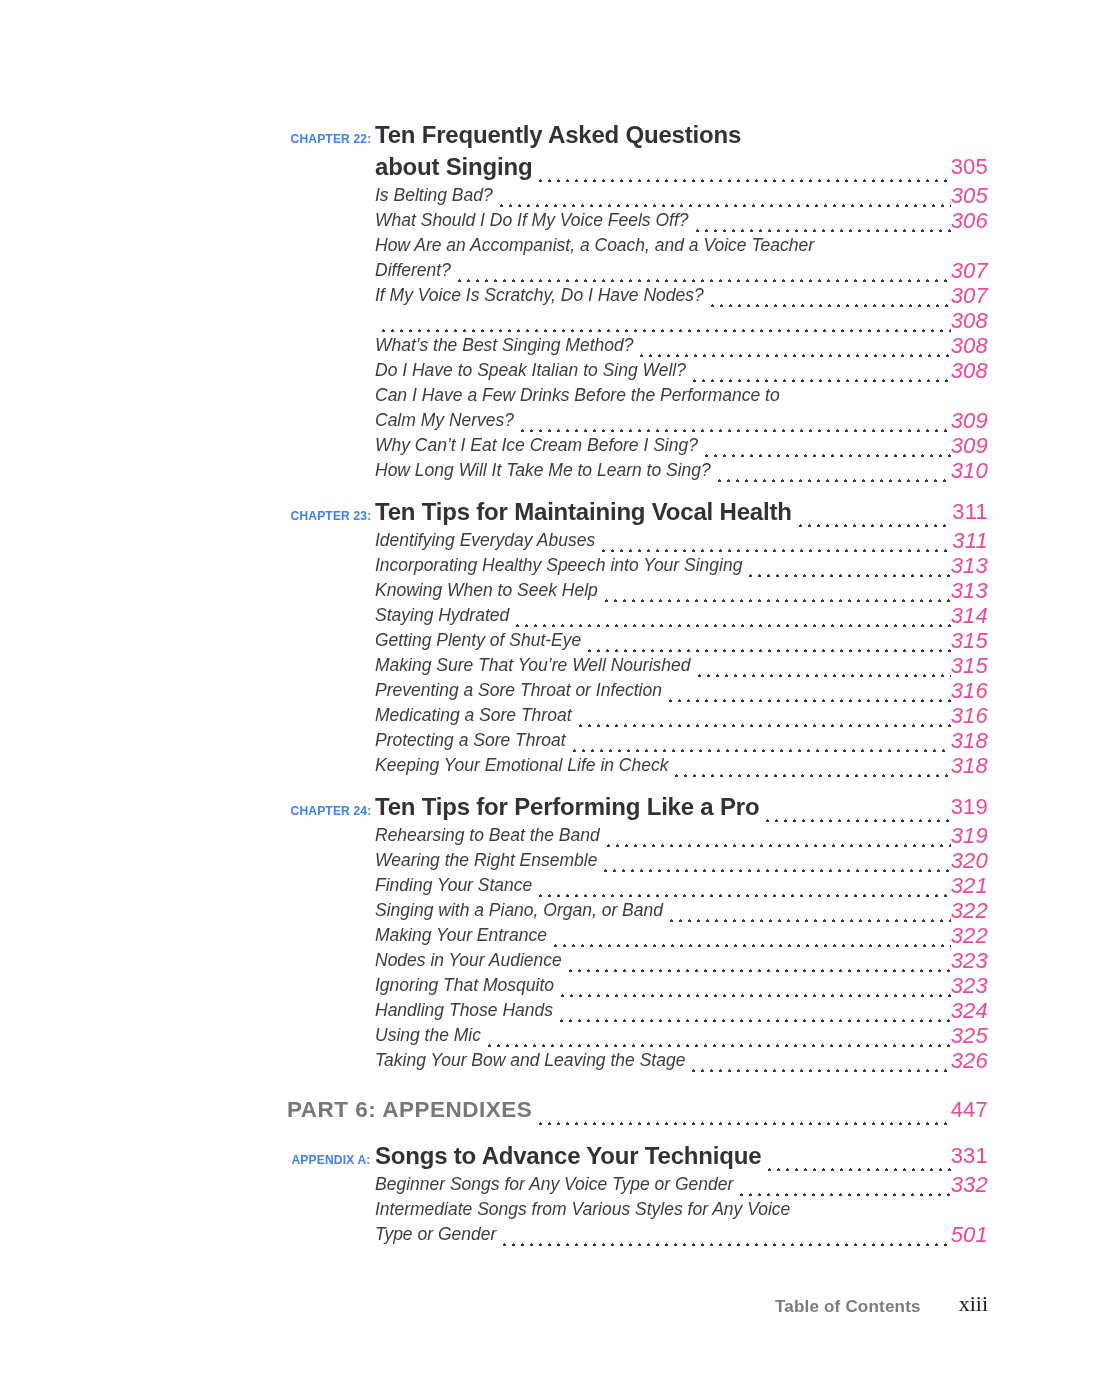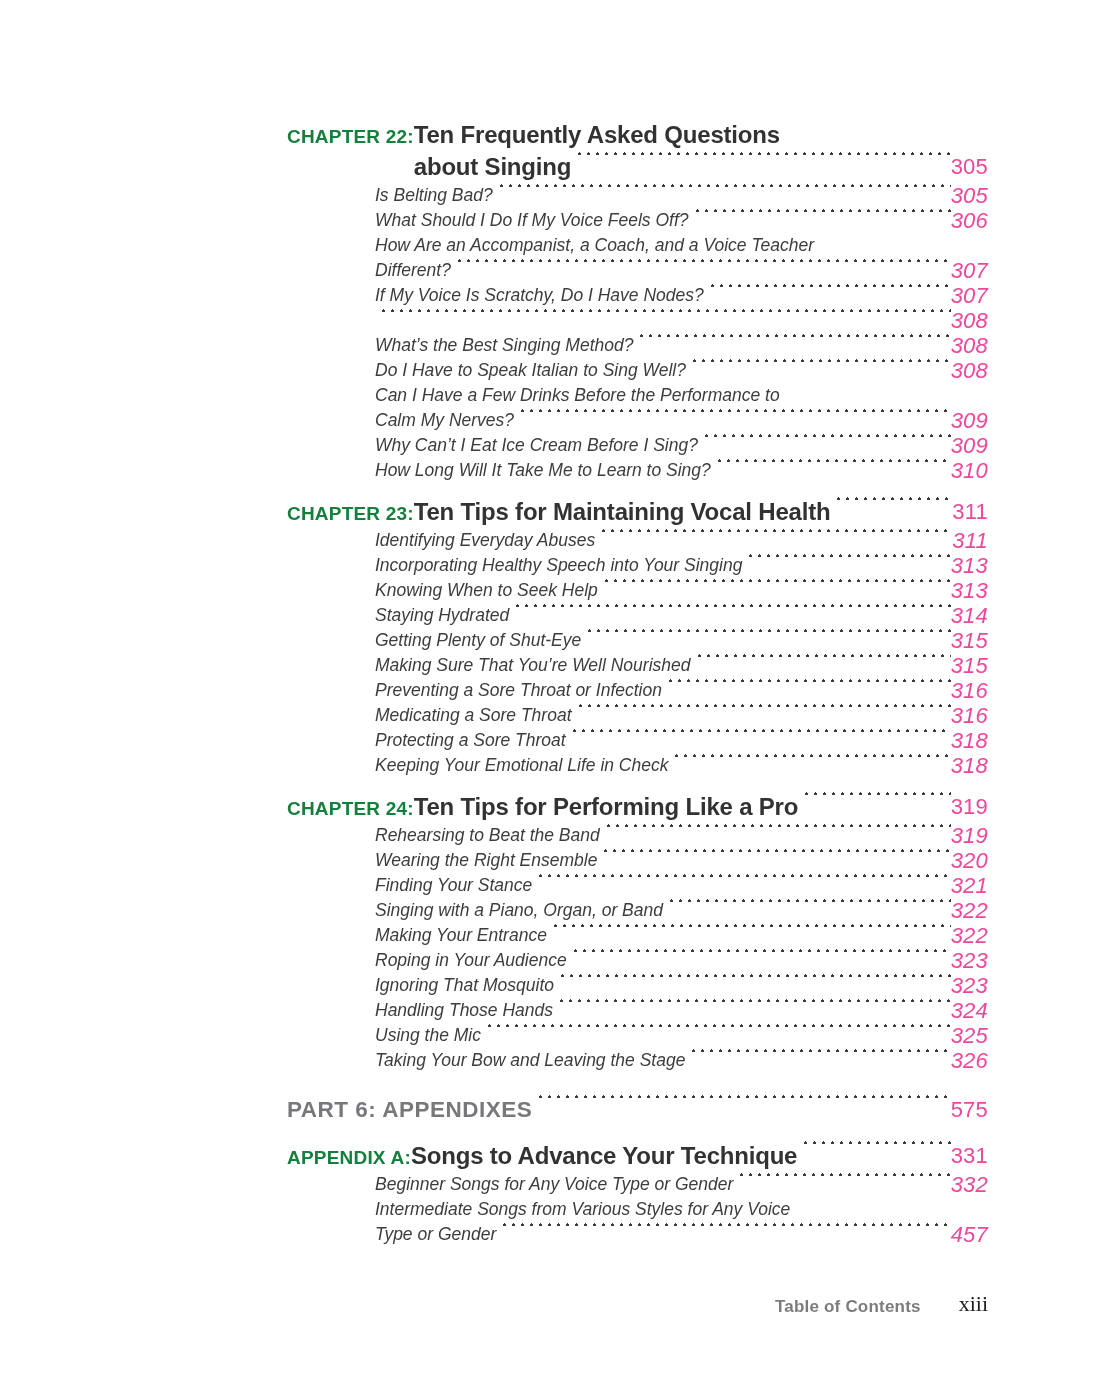--- a/index.html
+++ b/index.html
@@ -24,37 +24,38 @@
   }
 
   .toc-section { margin-bottom: 13px; }
 
   .heading-row {
     display: flex;
     align-items: baseline;
   }
   .heading-label {
     flex: 0 0 88px;
-    font-size: 19px;
+    font-size: 12px;
     font-weight: bold;
-    color: #15803d;
+    color: #3b82f6;
     letter-spacing: 0.2px;
     white-space: nowrap;
+    text-align: center;
   }
   .heading-body { flex: 1; min-width: 0; }
   .heading-line {
     font-size: 24px;
     font-weight: bold;
     color: #323232;
     line-height: 32px;
     letter-spacing: -0.2px;
     white-space: nowrap;
   }
 
-  .toc-line { display: flex; align-items: flex-start; }
+  .toc-line { display: flex; align-items: flex-end; }
   .toc-line .heading-title, .toc-line .entry-text { white-space: nowrap; }
 
   .leader {
     flex: 1 1 20px;
     height: 5px;
     margin: 0 0 0 6px;
     background-image: radial-gradient(circle 1.6px at 2.5px 2.8px, #3b3b3b 99%, rgba(0,0,0,0) 100%);
     background-size: 9px 5px;
     background-repeat: repeat-x;
   }
@@ -318,21 +319,21 @@
         </div>
         <div class="entry">
           <div class="entry-line toc-line">
             <span class="entry-text">Making Your Entrance</span>
             <span class="leader"></span>
             <span class="pageno">322</span>
           </div>
         </div>
         <div class="entry">
           <div class="entry-line toc-line">
-            <span class="entry-text">Roping in Your Audience</span>
+            <span class="entry-text">Nodes in Your Audience</span>
             <span class="leader"></span>
             <span class="pageno">323</span>
           </div>
         </div>
         <div class="entry">
           <div class="entry-line toc-line">
             <span class="entry-text">Ignoring That Mosquito</span>
             <span class="leader"></span>
             <span class="pageno">323</span>
           </div>
@@ -359,21 +360,21 @@
           </div>
         </div>
       </div>
     </section>
     <section class="toc-section toc-section-part">
       <div class="heading-row">
         <div class="heading-body">
           <div class="heading-line toc-line">
             <span class="heading-title">PART 6: APPENDIXES</span>
             <span class="leader"></span>
-            <span class="pageno">575</span>
+            <span class="pageno">447</span>
           </div>
         </div>
       </div>
     </section>
     <section class="toc-section toc-section-appendix">
       <div class="heading-row">
         <span class="heading-label">APPENDIX A:</span>
         <div class="heading-body">
           <div class="heading-line toc-line">
             <span class="heading-title">Songs to Advance Your Technique</span>
@@ -388,21 +389,21 @@
             <span class="entry-text">Beginner Songs for Any Voice Type or Gender</span>
             <span class="leader"></span>
             <span class="pageno">332</span>
           </div>
         </div>
         <div class="entry">
           <div class="entry-line">Intermediate Songs from Various Styles for Any Voice</div>
           <div class="entry-line toc-line">
             <span class="entry-text">Type or Gender</span>
             <span class="leader"></span>
-            <span class="pageno">457</span>
+            <span class="pageno">501</span>
           </div>
         </div>
       </div>
     </section>
   </main>
 
 <footer class="page-footer">
   <span class="footer-label">Table of Contents</span>
   <span class="footer-page">xiii</span>
 </footer>

